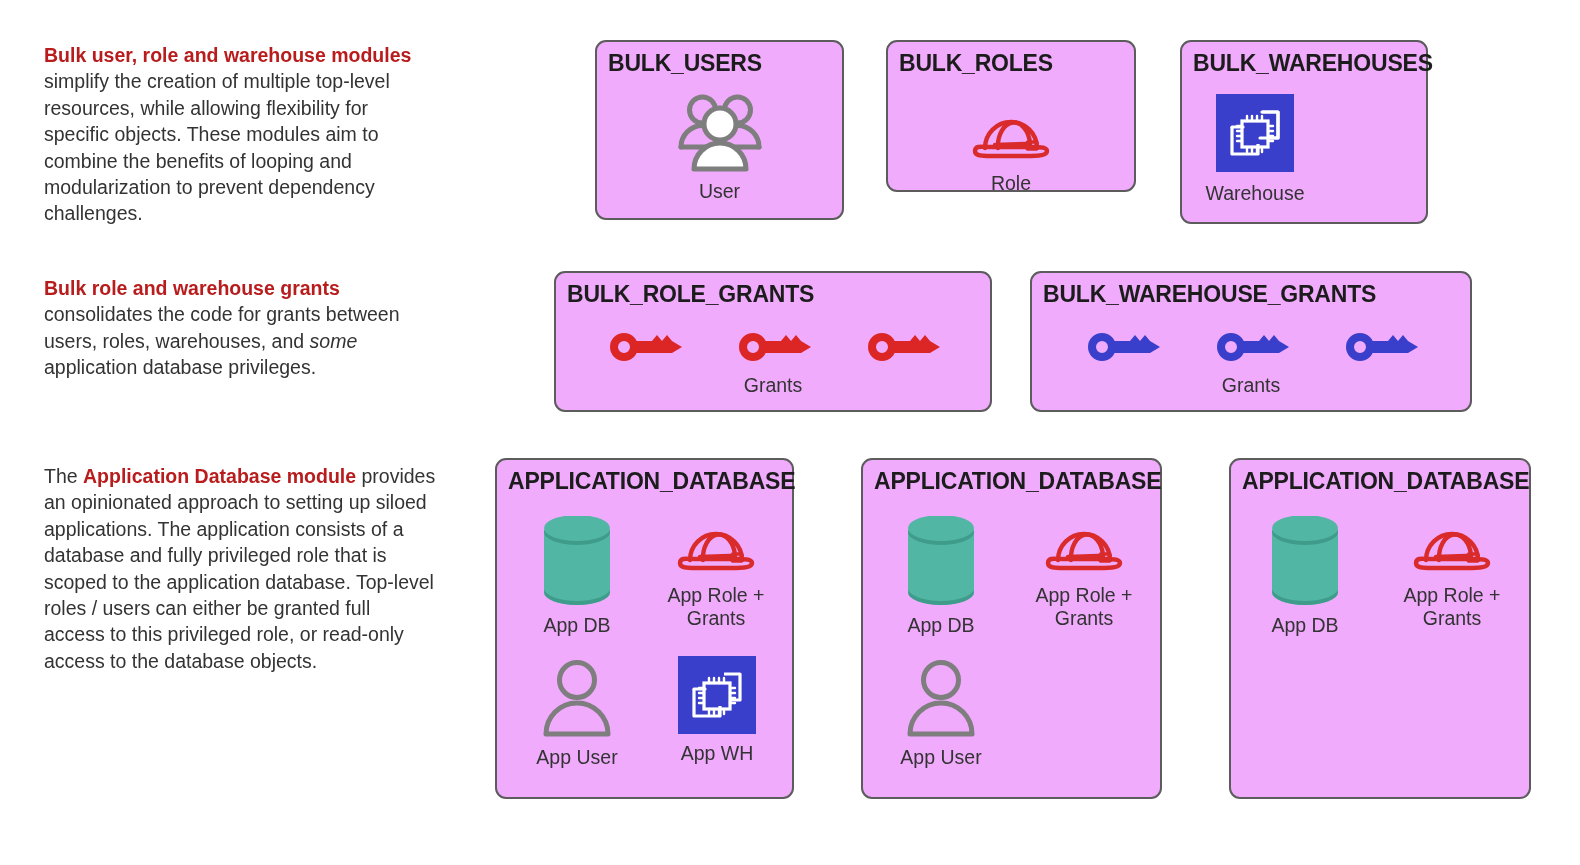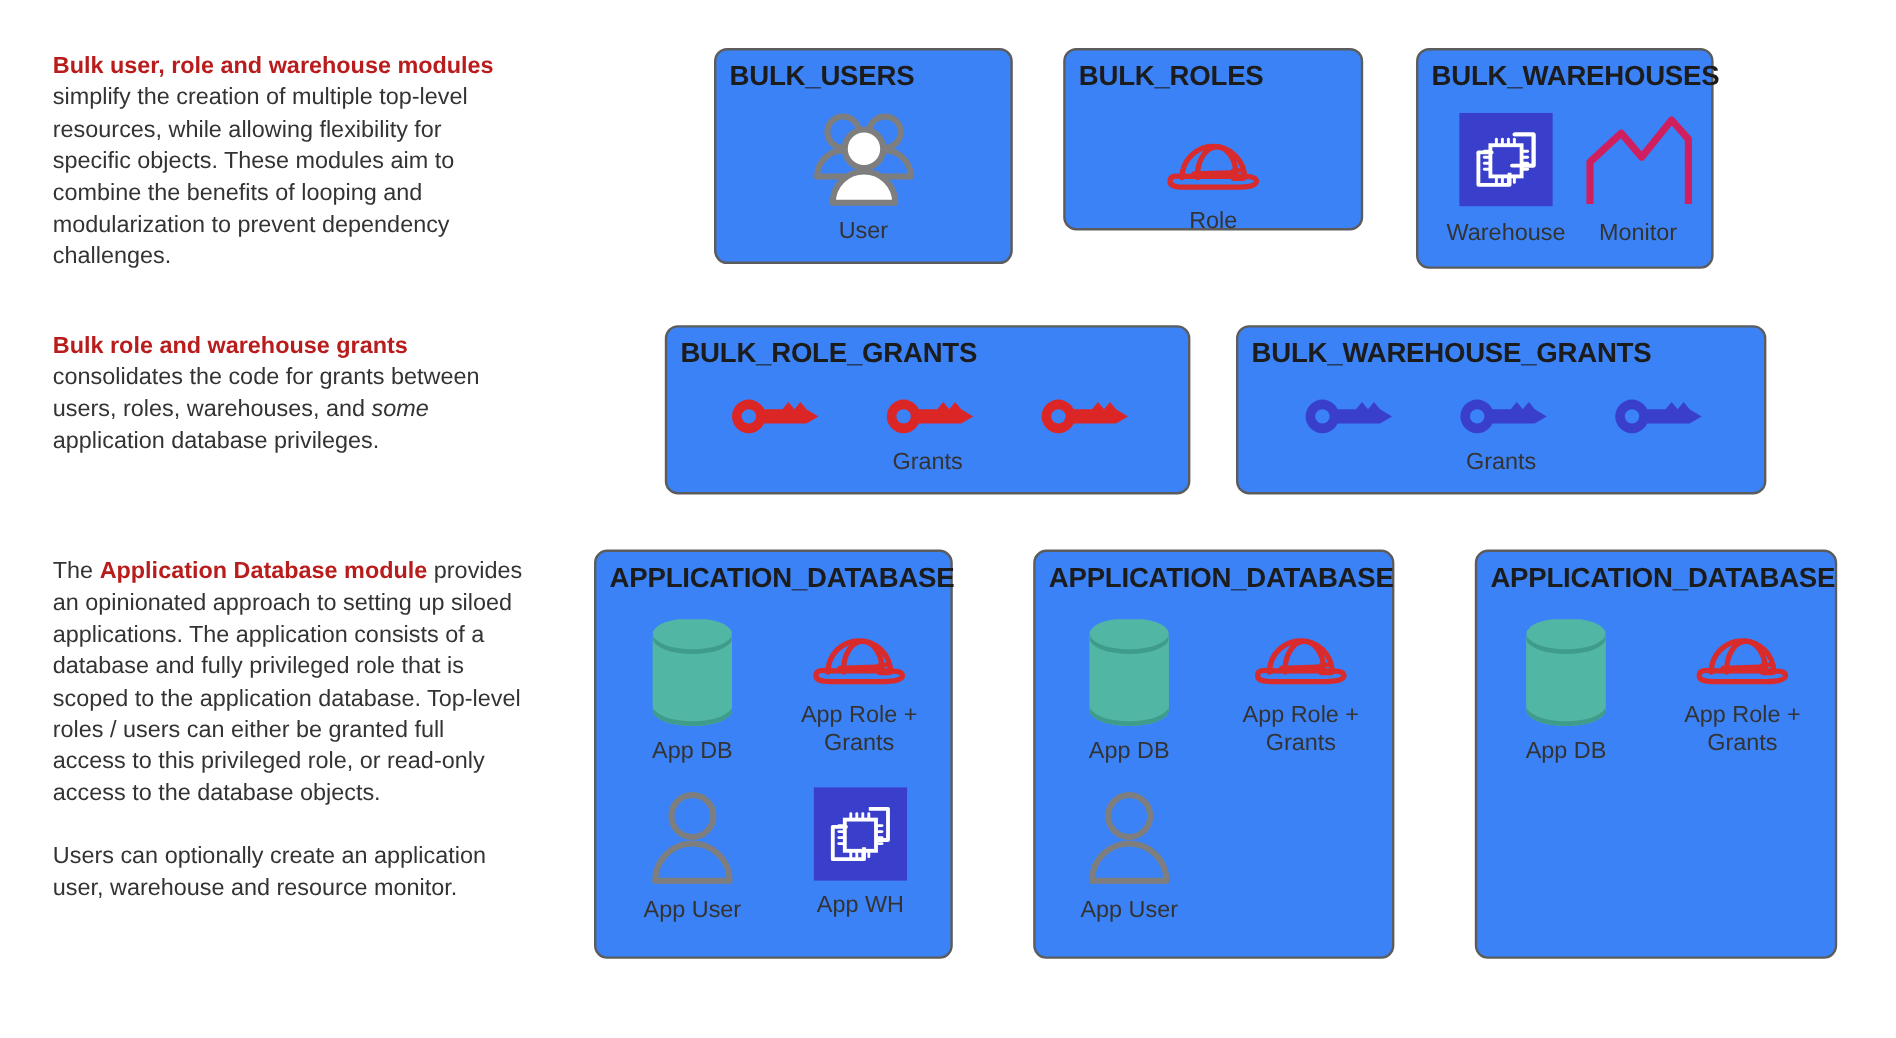--- a/index.html
+++ b/index.html
@@ -34,21 +34,21 @@
   #desc-bulk-modules { top: 42px; }
   #desc-bulk-grants  { top: 275px; }
   #desc-app-database { top: 463px; }
 
   
   .box {
     position: absolute;
     box-sizing: border-box;
     border: 2.6px solid #5c5c5c;
     border-radius: 11px;
-    background: #3b82f6;
+    background: #f0abfc;
   }
   .box-title {
     position: absolute;
     top: 8px;
     left: 11px;
     font-size: 23px;
     font-weight: bold;
     color: #1c1c1c;
     letter-spacing: -0.2px;
     white-space: nowrap;
@@ -108,21 +108,20 @@
 <div class="desc" id="desc-bulk-modules">
   <p><b>Bulk user, role and warehouse modules</b><span> simplify the creation of multiple top-level resources, while allowing flexibility for specific objects. These modules aim to combine the benefits of looping and modularization to prevent dependency challenges.</span></p>
 </div>
 
 <div class="desc" id="desc-bulk-grants">
   <p><b>Bulk role and warehouse grants</b><span> consolidates the code for grants between users, roles, warehouses, and </span><i>some</i><span> application database privileges.</span></p>
 </div>
 
 <div class="desc" id="desc-app-database">
   <p><span>The </span><b>Application Database module</b><span> provides an opinionated approach to setting up siloed applications. The application consists of a database and fully privileged role that is scoped to the application database. Top-level roles / users can either be granted full access to this privileged role, or read-only access to the database objects.</span></p>
-  <p>Users can optionally create an application user, warehouse and resource monitor.</p>
 </div>
 
 <div class="box" id="box-bulk-users">
   <div class="box-title">BULK_USERS</div>
   <div class="cell" style="left:0; top:48px; width:100%;">
     <span class="icon-wrap">
       <svg width="92" height="82" viewBox="0 0 92 82">
 
         <circle cx="28.5" cy="20" r="13" fill="none" stroke="#7E7E7E" stroke-width="5"></circle>
         <path d="M7 57 A21.5 21.5 0 0 1 50 57" fill="none" stroke="#7E7E7E" stroke-width="5" stroke-linecap="round"></path>
@@ -189,28 +188,20 @@
           <line x1="21" y1="42" x2="26" y2="42"></line>
           <line x1="21" y1="47" x2="26" y2="47"></line>
           <line x1="52" y1="32" x2="57" y2="32"></line>
           <line x1="52" y1="37" x2="57" y2="37"></line>
           <line x1="52" y1="42" x2="57" y2="42"></line>
           <line x1="52" y1="47" x2="57" y2="47"></line>
         </g>
       </svg>
     </span>
     <div class="caption" style="margin-top:6px;">Warehouse</div>
-  </div>
-  <div class="cell" style="left:128px; top:52px; width:110px;">
-    <span class="icon-wrap">
-      <svg width="92" height="78" viewBox="0 0 92 78">
-        <path d="M6 76 L6 41 L32 17 L49 37 L74 6 L88 22 L88 76" fill="none" stroke="#D01F5F" stroke-width="6" stroke-linejoin="round" stroke-linecap="butt"></path>
-      </svg>
-    </span>
-    <div class="caption" style="margin-top:6px;">Monitor</div>
   </div>
 </div>
 
 <div class="box" id="box-bulk-role-grants">
   <div class="box-title">BULK_ROLE_GRANTS</div>
   <div class="grants-row">
     <span class="icon-wrap">
       <svg width="81" height="38" viewBox="0 0 81 38">
         <path d="M20 5 A14 14 0 1 0 20 33 A14 14 0 0 0 20 5 Z M20 13 A6 6 0 1 1 20 25 A6 6 0 0 1 20 13 Z" fill="#DC2626"></path>
         <path d="M31 13 L48 13 L53 7 L58 13 L63 7 L68 13 L78 19 L68 25 L31 25 Z" fill="#DC2626"></path>

